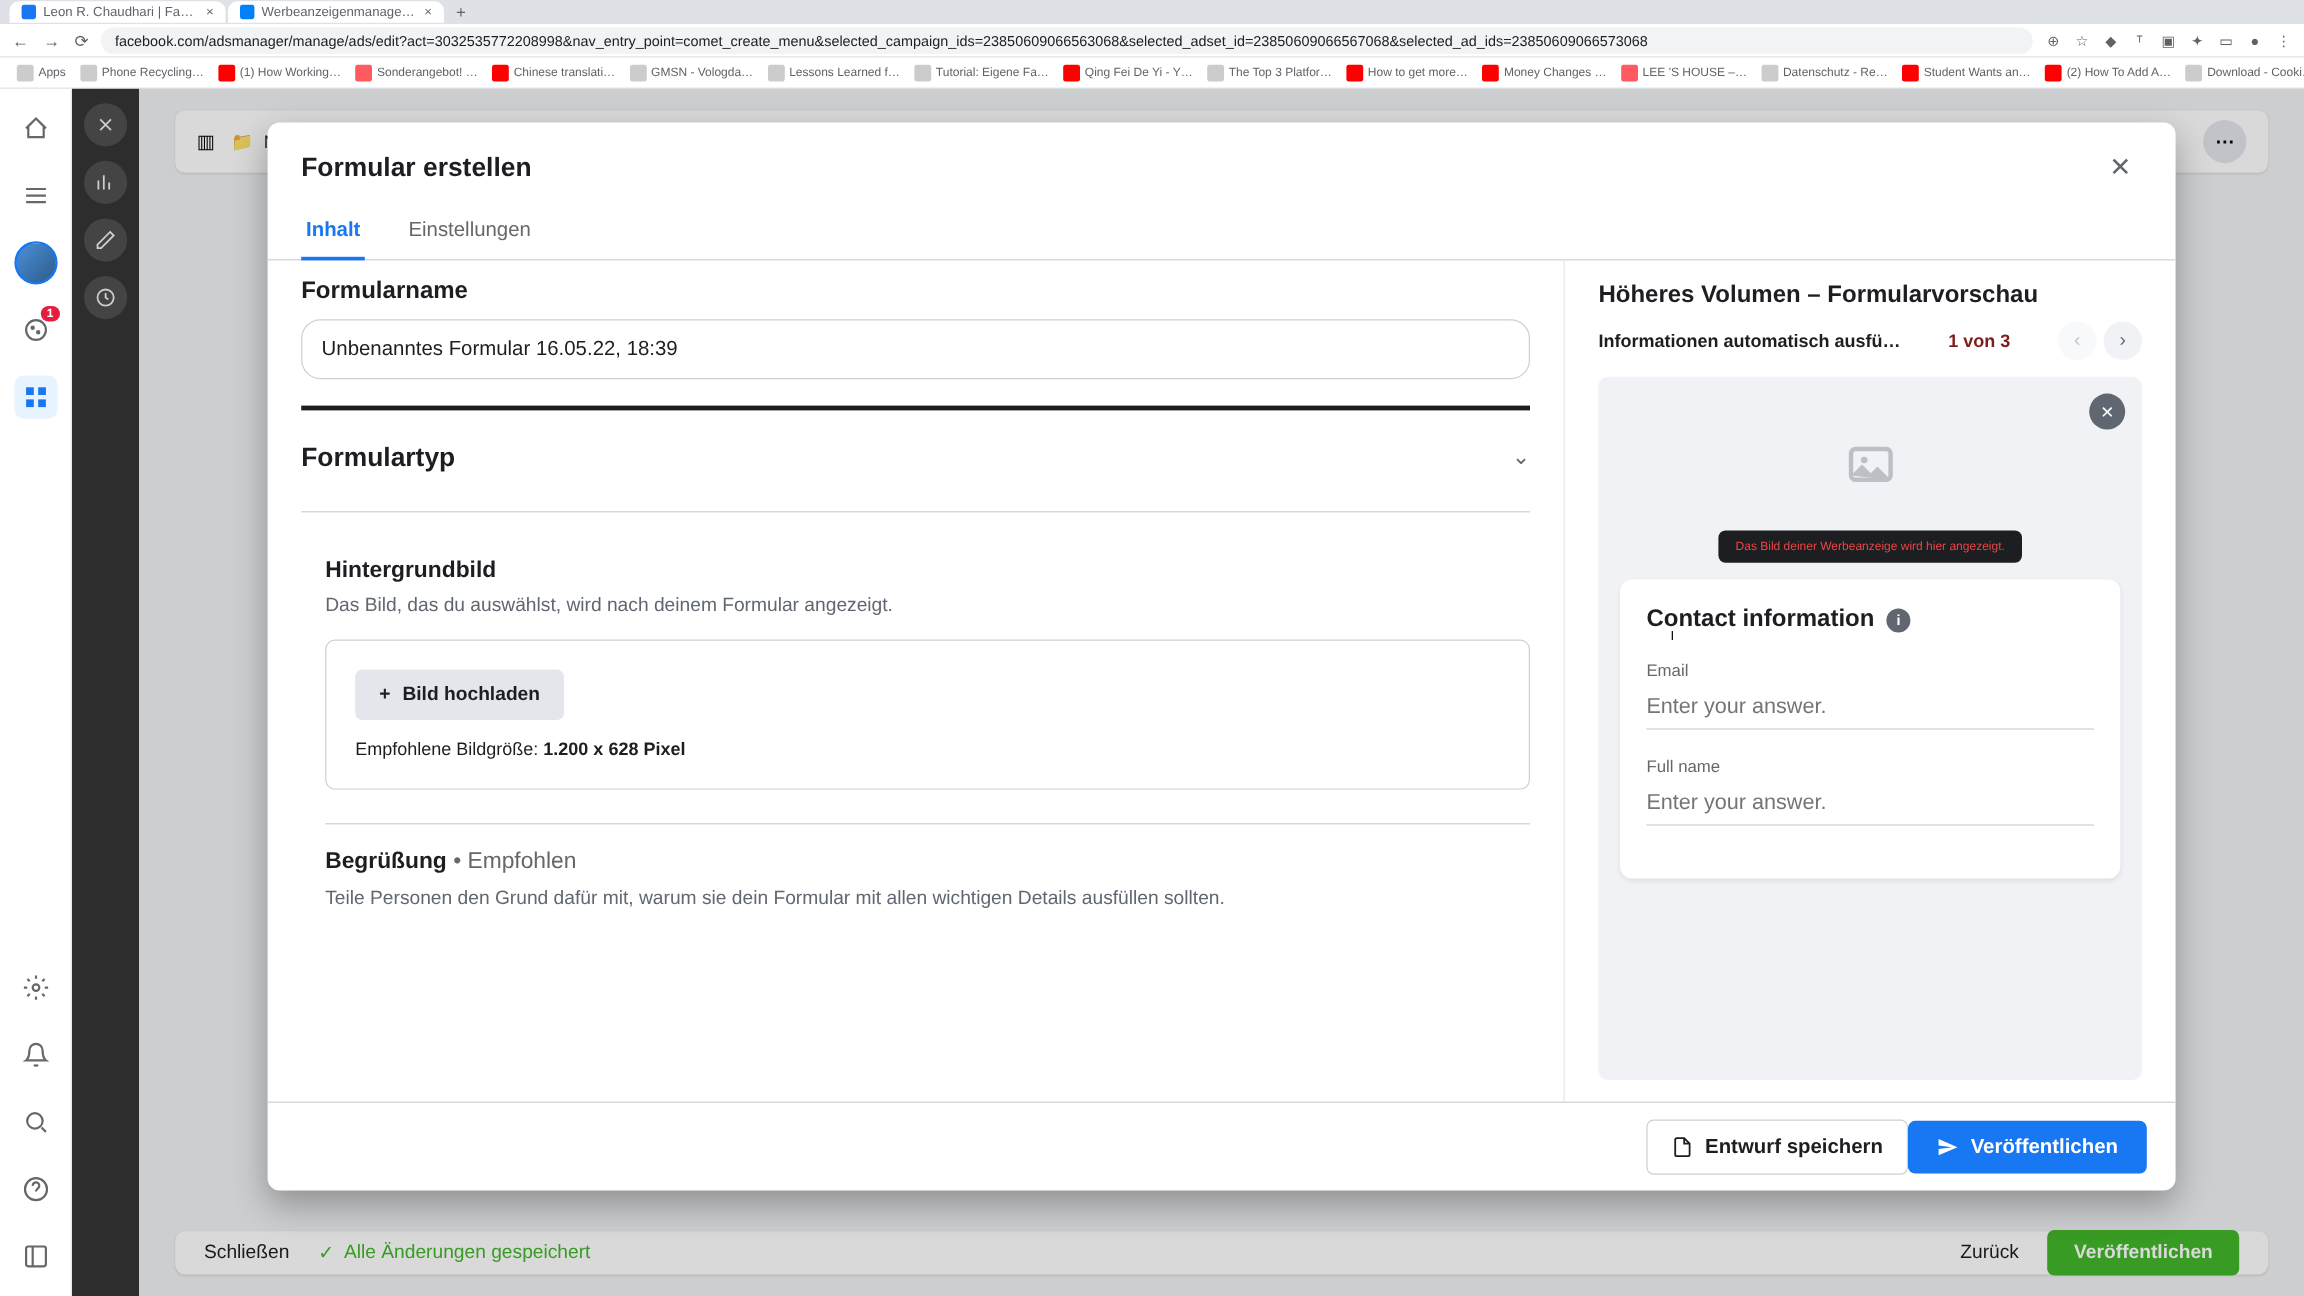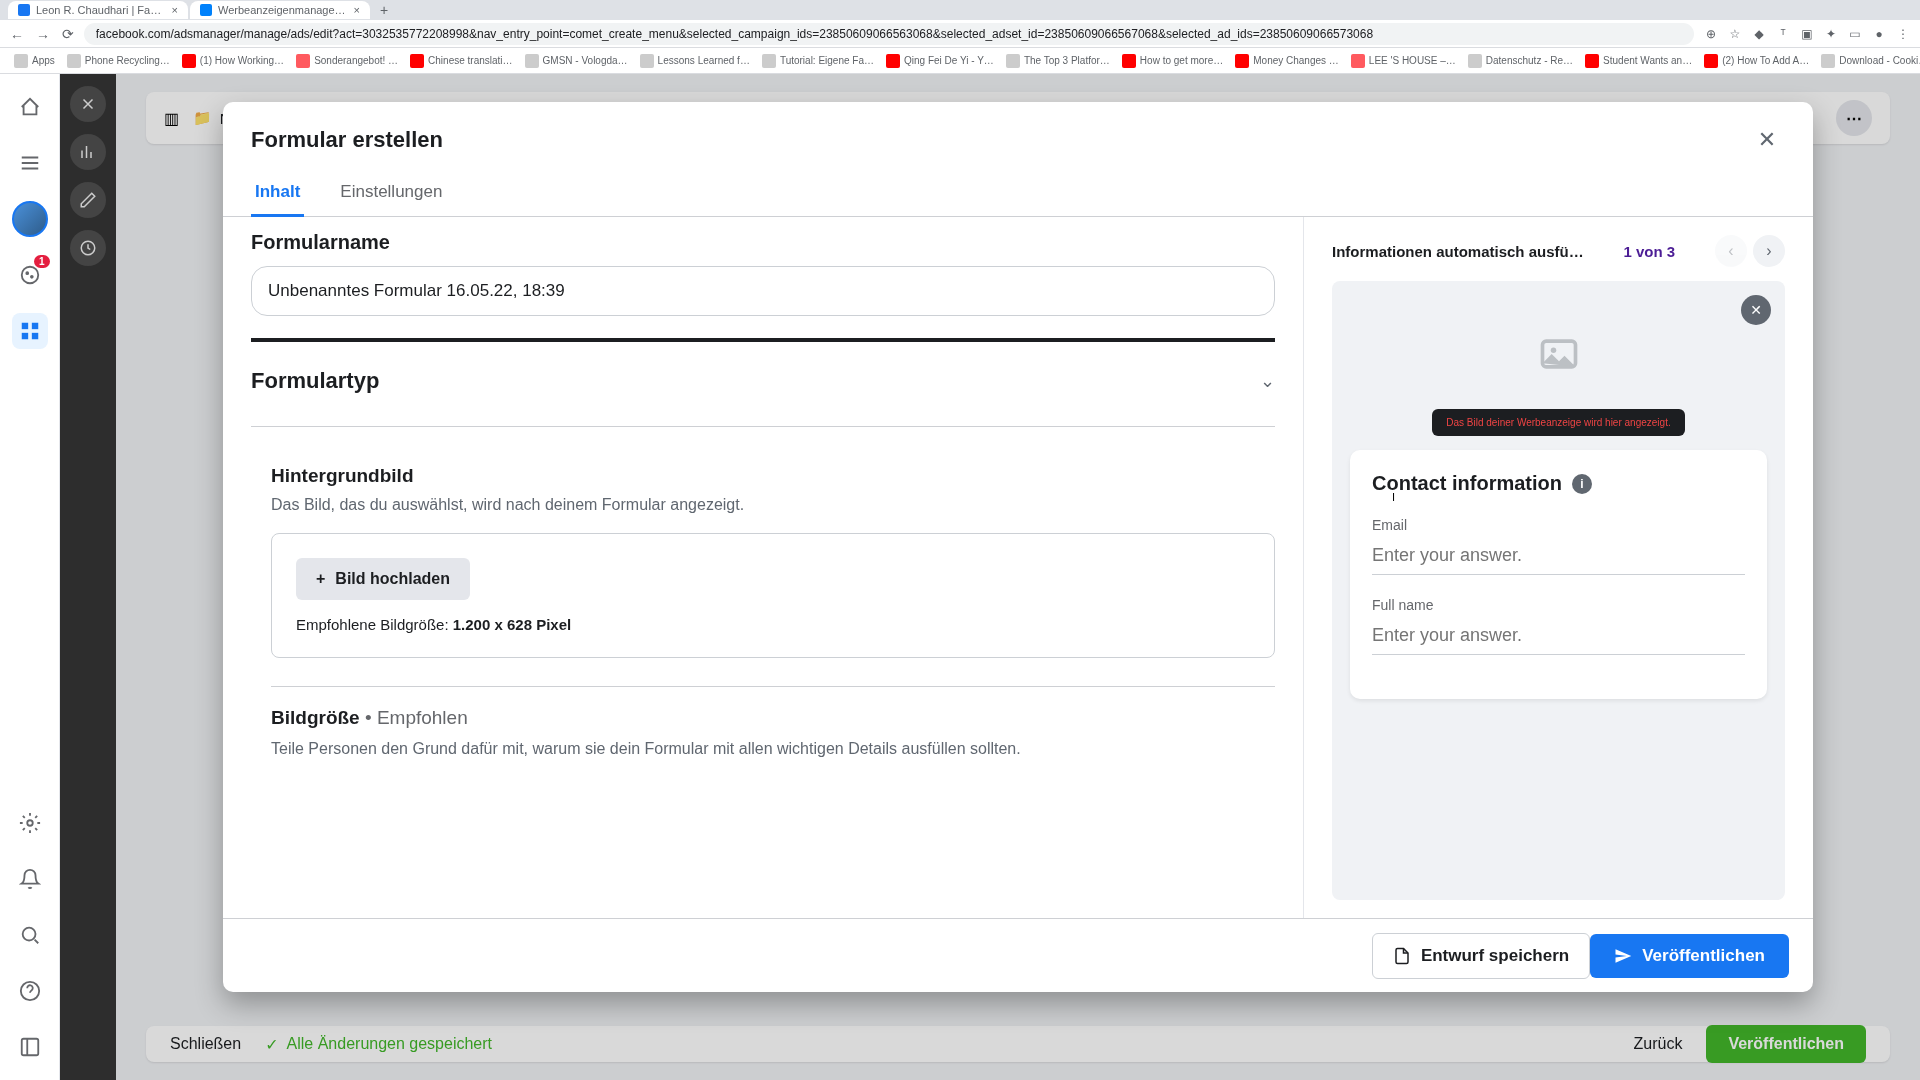--- a/index.html
+++ b/index.html
@@ -73,21 +73,21 @@
 .upload-box{border:1px solid #ccd0d5;border-radius:8px;padding:24px;margin-top:16px}
 .upload-btn{background:#e4e6eb;border:none;padding:12px 20px;border-radius:6px;font-size:16px;font-weight:600;color:#1c1e21;display:inline-flex;align-items:center;gap:10px;cursor:pointer}
 .upload-hint{margin-top:16px;font-size:15px;color:#1c1e21}
 .upload-hint b{font-weight:700}
 .thin-divider{height:1px;background:#ced0d4;margin:28px 0 20px}
 .greeting-title{font-size:19px;font-weight:700;color:#1c1e21}
 .greeting-title .rec{font-weight:400;color:#65676b}
 .preview-title{font-size:20px;font-weight:700;color:#1c1e21;margin-bottom:10px}
 .preview-nav{display:flex;align-items:center;justify-content:space-between;margin-bottom:14px}
 .pn-label{font-size:15px;color:#1c1e21;font-weight:600;max-width:260px;white-space:nowrap;overflow:hidden;text-overflow:ellipsis}
-.pn-counter{font-size:15px;color:#4c1d95;font-weight:600}
+.pn-counter{font-size:15px;color:#7f1d1d;font-weight:600}
 .pn-arrows{display:flex;gap:6px}
 .pn-arrow{width:32px;height:32px;border-radius:50%;background:#f0f2f5;display:flex;align-items:center;justify-content:center;color:#606770;cursor:pointer}
 .pn-arrow.disabled{opacity:.4}
 .phone-preview{flex:1;background:#f0f2f5;border-radius:8px;padding:18px;position:relative;overflow:hidden}
 .pp-close{position:absolute;top:14px;right:14px;width:30px;height:30px;background:#606770;border-radius:50%;color:#fff;display:flex;align-items:center;justify-content:center;font-size:14px}
 .pp-img{height:110px;display:flex;align-items:center;justify-content:center;color:#bcc0c4}
 .pp-img svg{width:44px;height:44px}
 .pp-tooltip{background:#1c1e21;color:#ef4444;padding:8px 14px;border-radius:6px;font-size:10px;text-align:center;margin:0 auto 14px;width:fit-content}
 .pp-card{background:#fff;border-radius:10px;padding:22px;box-shadow:0 2px 4px rgba(0,0,0,0.08)}
 .pp-card-title{font-size:20px;font-weight:600;color:#1c1e21;display:flex;align-items:center;gap:10px;margin-bottom:22px}
@@ -361,27 +361,28 @@
                 <button class="upload-btn">
                     <span>+</span>
                     <span>Bild hochladen</span>
                   </button>
                 <div class="upload-hint"><span>Empfohlene Bildgröße: </span><b>1.200 x 628 Pixel</b></div>
               </div>
 
               <div class="thin-divider"></div>
 
               <div class="greeting-title">
-                <span>Bildgröße</span><span class="rec"><span> • </span><span>Empfohlen</span></span>
+                <span>Begrüßung</span><span class="rec"><span> • </span><span>Empfohlen</span></span>
               </div>
               <div class="sub-desc" style="margin-top:8px">Teile Personen den Grund dafür mit, warum sie dein Formular mit allen wichtigen Details ausfüllen sollten.</div>
             </div>
           </div>
 
           <div class="preview-col">
+            <div class="preview-title">Höheres Volumen – Formularvorschau</div>
             <div class="preview-nav">
               <span class="pn-label">Informationen automatisch ausfü…</span>
               <span class="pn-counter">1 von 3</span>
               <div class="pn-arrows">
                 <div class="pn-arrow disabled">‹</div>
                 <div class="pn-arrow">›</div>
               </div>
             </div>
             <div class="phone-preview">
               <div class="pp-close">✕</div>

